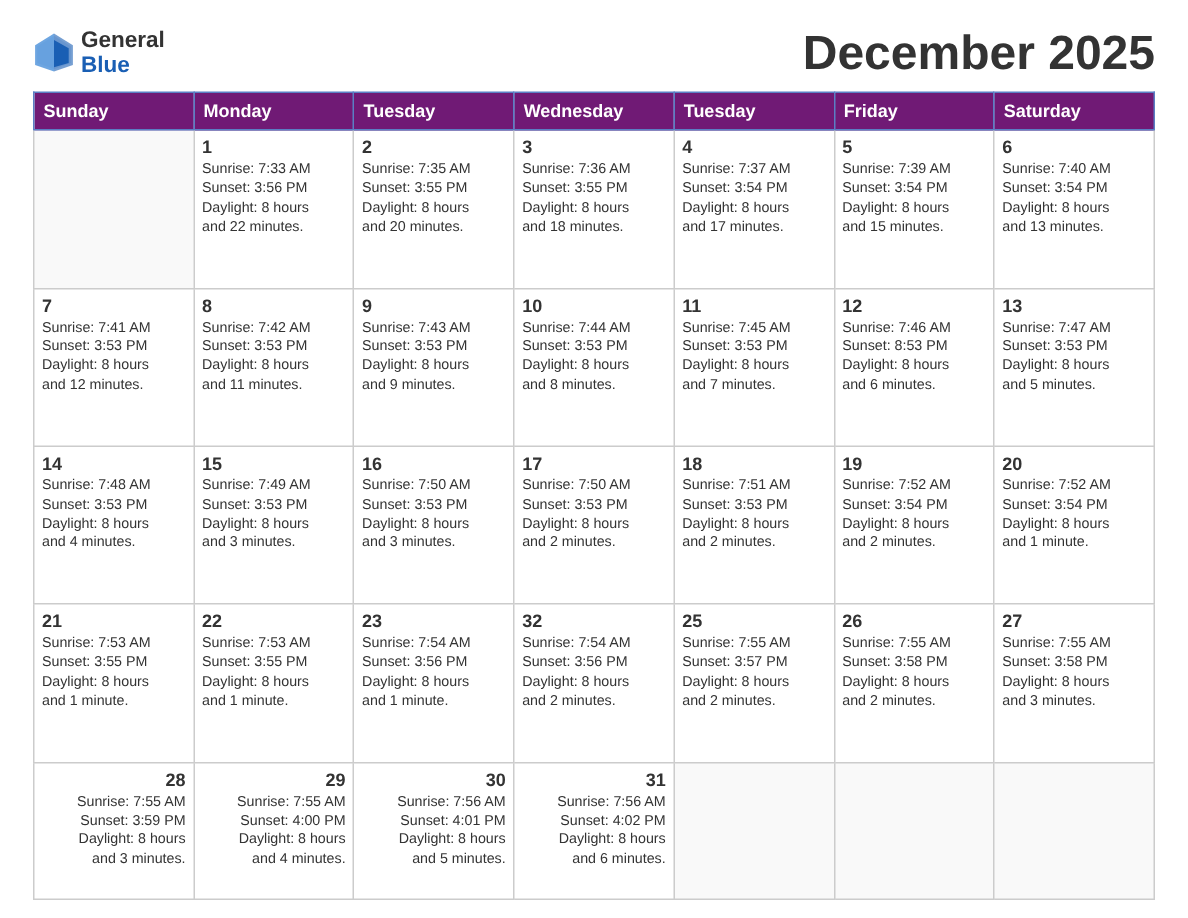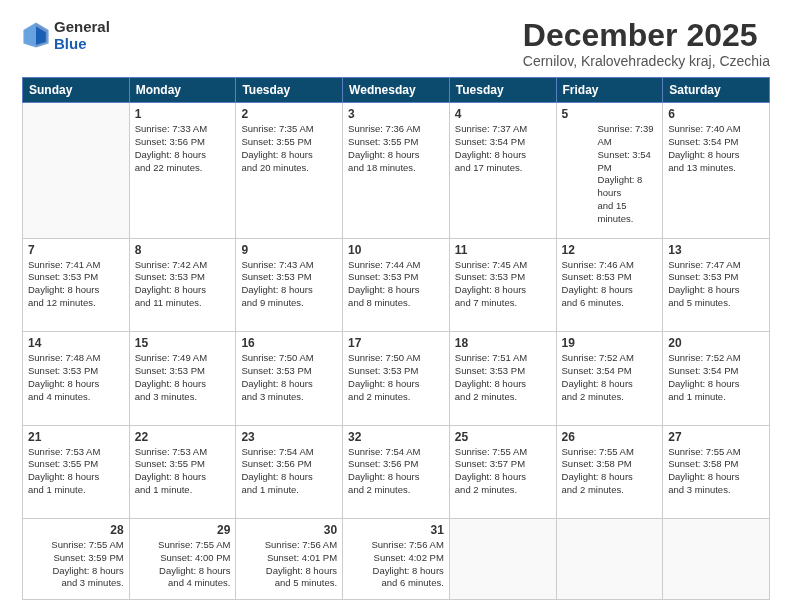--- a/index.html
+++ b/index.html
@@ -53,21 +53,21 @@
       font-size: 14px;
       color: #555;
     }
     .calendar {
       flex: 1;
       border-collapse: collapse;
       width: 100%;
       table-layout: fixed;
     }
     .calendar th {
-      background: #0c4a6e;
+      background: #701a75;
       color: #fff;
       font-size: 12px;
       font-weight: bold;
       text-align: left;
       padding: 5px 6px;
       border: 1px solid #5a7fc4;
     }
     .calendar td {
       border: 1px solid #ccc;
       vertical-align: top;
@@ -108,21 +108,20 @@
         <polygon points="20,2 2,13 2,32 20,38" fill="#4a90d9" opacity="0.8"></polygon>
         <polygon points="20,8 34,16 34,30 20,34" fill="#1a5fb4"></polygon>
       </svg>
       <div class="logo-text">
         <span>General</span><br>
         <span class="blue">Blue</span>
       </div>
     </div>
     <div class="title-block">
       <div class="month-title">December 2025</div>
-      <div class="subtitle">Cernilov, Kralovehradecky kraj, Czechia</div>
     </div>
   </div>
 
   <table class="calendar">
     <thead>
       <tr>
 
       <th>Sunday</th>
           <th>Monday</th>
           <th>Tuesday</th>
@@ -158,21 +157,21 @@
           </td>
           <td>
             <span class="day-num">4</span>
             <div class="cell-info" style="white-space: pre-line;">Sunrise: 7:37 AM
 Sunset: 3:54 PM
 Daylight: 8 hours
 and 17 minutes.</div>
           </td>
           <td>
             <span class="day-num">5</span>
-            <div class="cell-info" style="white-space: pre-line; margin-left: 36px;">Sunrise: 7:39 AM
+            <div class="cell-info" style="white-space: pre-line;">Sunrise: 7:39 AM
 Sunset: 3:54 PM
 Daylight: 8 hours
 and 15 minutes.</div>
           </td>
           <td>
             <span class="day-num">6</span>
             <div class="cell-info" style="white-space: pre-line;">Sunrise: 7:40 AM
 Sunset: 3:54 PM
 Daylight: 8 hours
 and 13 minutes.</div>

